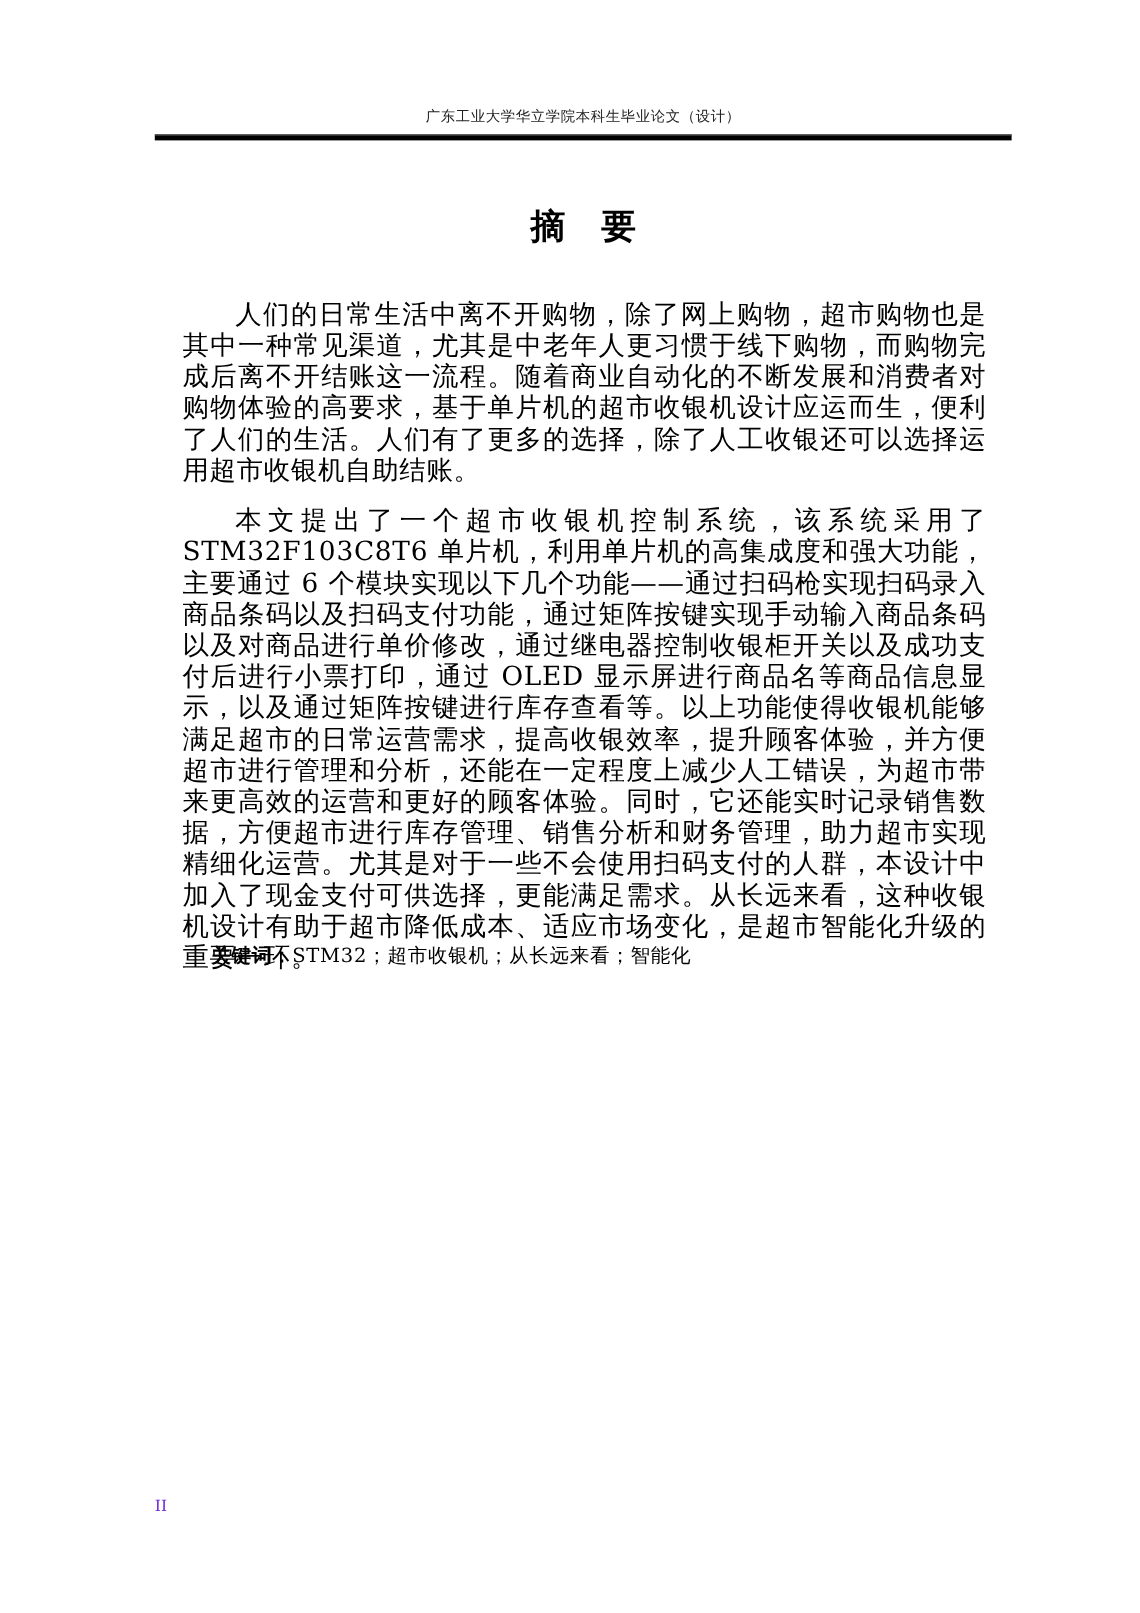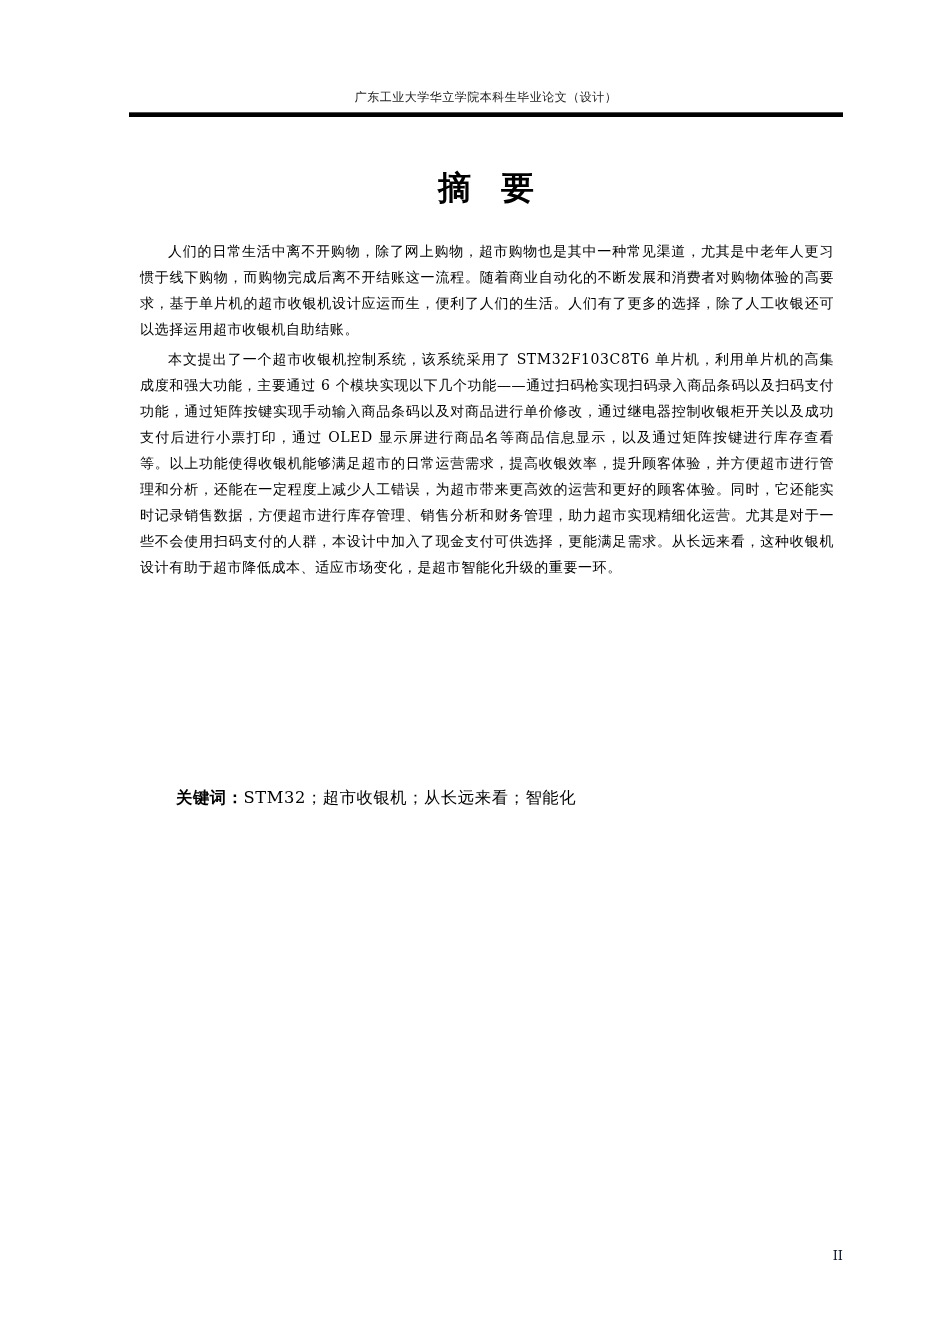--- a/index.html
+++ b/index.html
@@ -37,35 +37,35 @@
       box-sizing: border-box;
     }
     .abstract-title {
       position: absolute;
       top: 170px;
       left: 129px;
       width: 714px;
       text-align: center;
       font-family: "DejaVu Sans", "Liberation Sans", sans-serif;
       font-weight: bold;
-      font-size: 33px;
+      font-size: 29px;
       line-height: 36px;
       letter-spacing: 30px;
       padding-left: 30px;
       box-sizing: border-box;
     }
     .body-text {
       position: absolute;
       top: 234px;
       left: 136px;
       width: 702px;
     }
     .para {
-      margin: 4px;
-      font-size: 14px;
+      margin: 16px;
+      font-size: 22px;
       line-height: 26px;
       text-align: justify;
       text-indent: 2em;
       letter-spacing: 0.6px;
     }
     .keywords {
       position: absolute;
       top: 784px;
       left: 136px;
       width: 702px;
@@ -76,24 +76,24 @@
     .keywords-label {
       font-family: Liberation Sans, sans-serif;
       font-weight: bold;
       margin-left: 40px;
     }
     .page-number {
       position: absolute;
       top: 1248px;
       left: 129px;
       width: 714px;
-      text-align: right;
+      text-align: left;
       font-size: 13px;
       line-height: 16px;
-      color: #0f172a;
+      color: #6d28d9;
     }
   </style>
 </head>
 <body>
 
 <div class="running-header">广东工业大学华立学院本科生毕业论文（设计）</div>
 <div class="header-rule"></div>
 
 <h1 class="abstract-title" style="margin:0;">摘要</h1>
 

